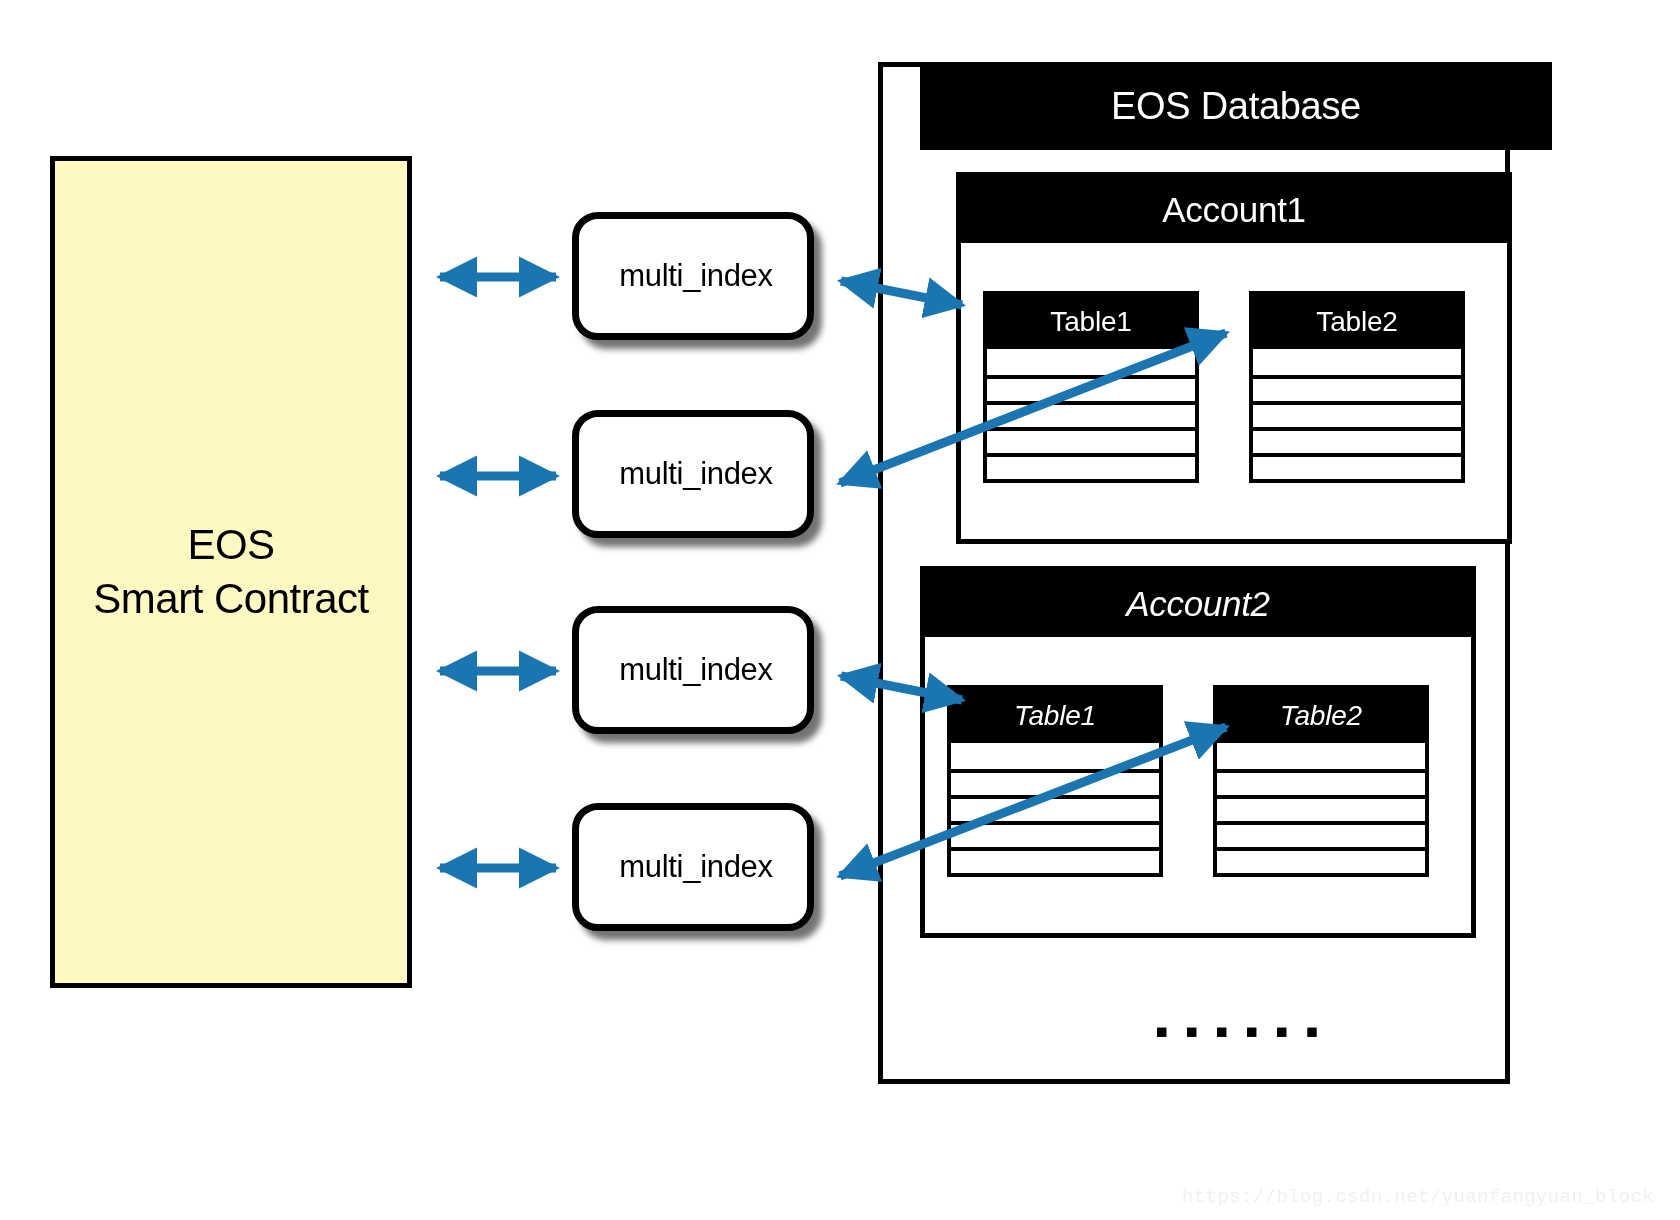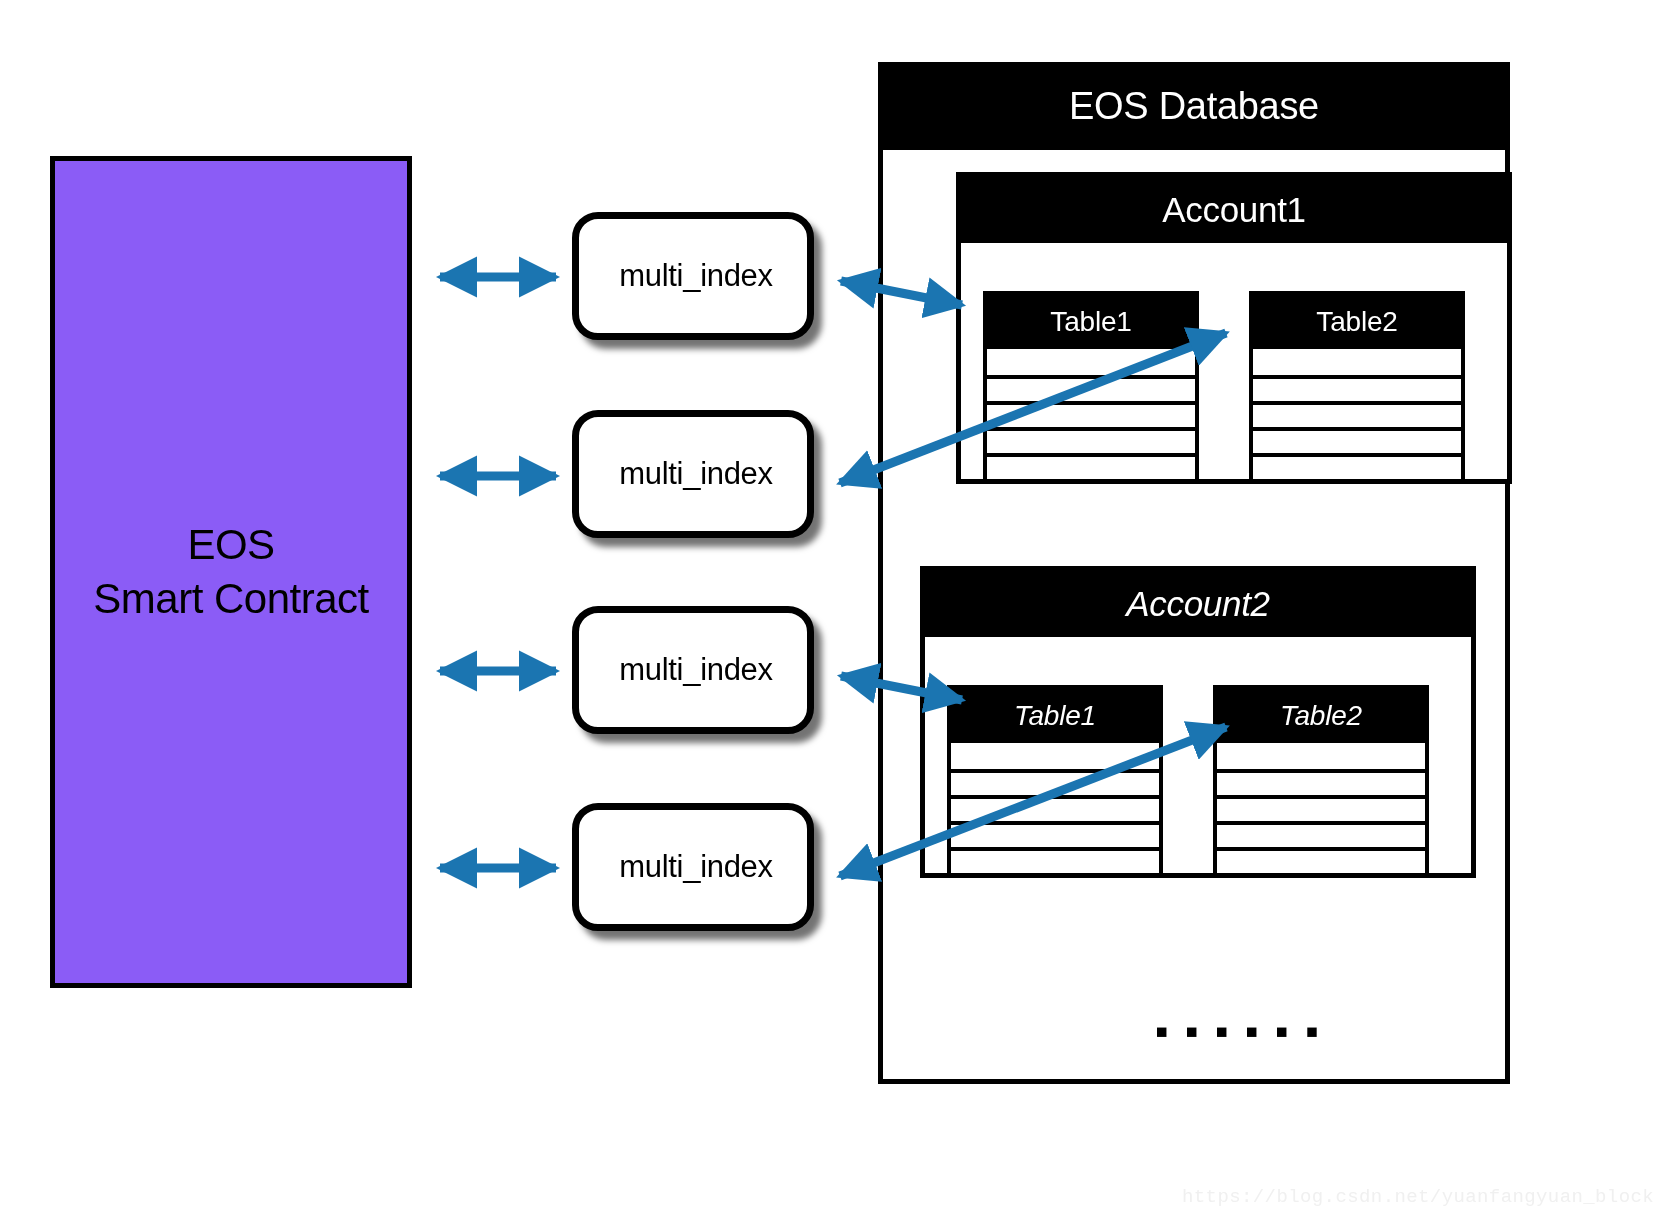--- a/index.html
+++ b/index.html
@@ -21,21 +21,21 @@
   }
 
   
   #contract-box {
     position: absolute;
     left: 50px;
     top: 156px;
     width: 362px;
     height: 832px;
     border: 5px solid #000000;
-    background: #8b5cf6;
+    background: #fef9c3;
     box-sizing: border-box;
     display: flex;
     align-items: center;
     justify-content: center;
   }
   #contract-label {
     text-align: center;
     font-size: 42px;
     line-height: 1.28;
     letter-spacing: -0.5px;
@@ -68,21 +68,21 @@
     left: 878px;
     top: 62px;
     width: 632px;
     height: 1022px;
     border: 5px solid #000000;
     background: #ffffff;
     box-sizing: border-box;
   }
   #db-title {
     position: absolute;
-    left: 878px;
+    left: 920px;
     top: 62px;
     width: 632px;
     height: 88px;
     background: #000000;
     color: #ffffff;
     display: flex;
     align-items: center;
     justify-content: center;
     font-size: 38px;
     letter-spacing: -0.3px;
@@ -102,21 +102,21 @@
     background: #000000;
     color: #ffffff;
     display: flex;
     align-items: center;
     justify-content: center;
     font-size: 35px;
     letter-spacing: -0.3px;
   }
   .account-body {
     position: relative;
-    height: 236px;
+    height: 296px;
     background: #ffffff;
   }
 
   
   .table-box {
     position: absolute;
     width: 216px;
     top: 48px;
     border: 4px solid #000000;
     background: #ffffff;

